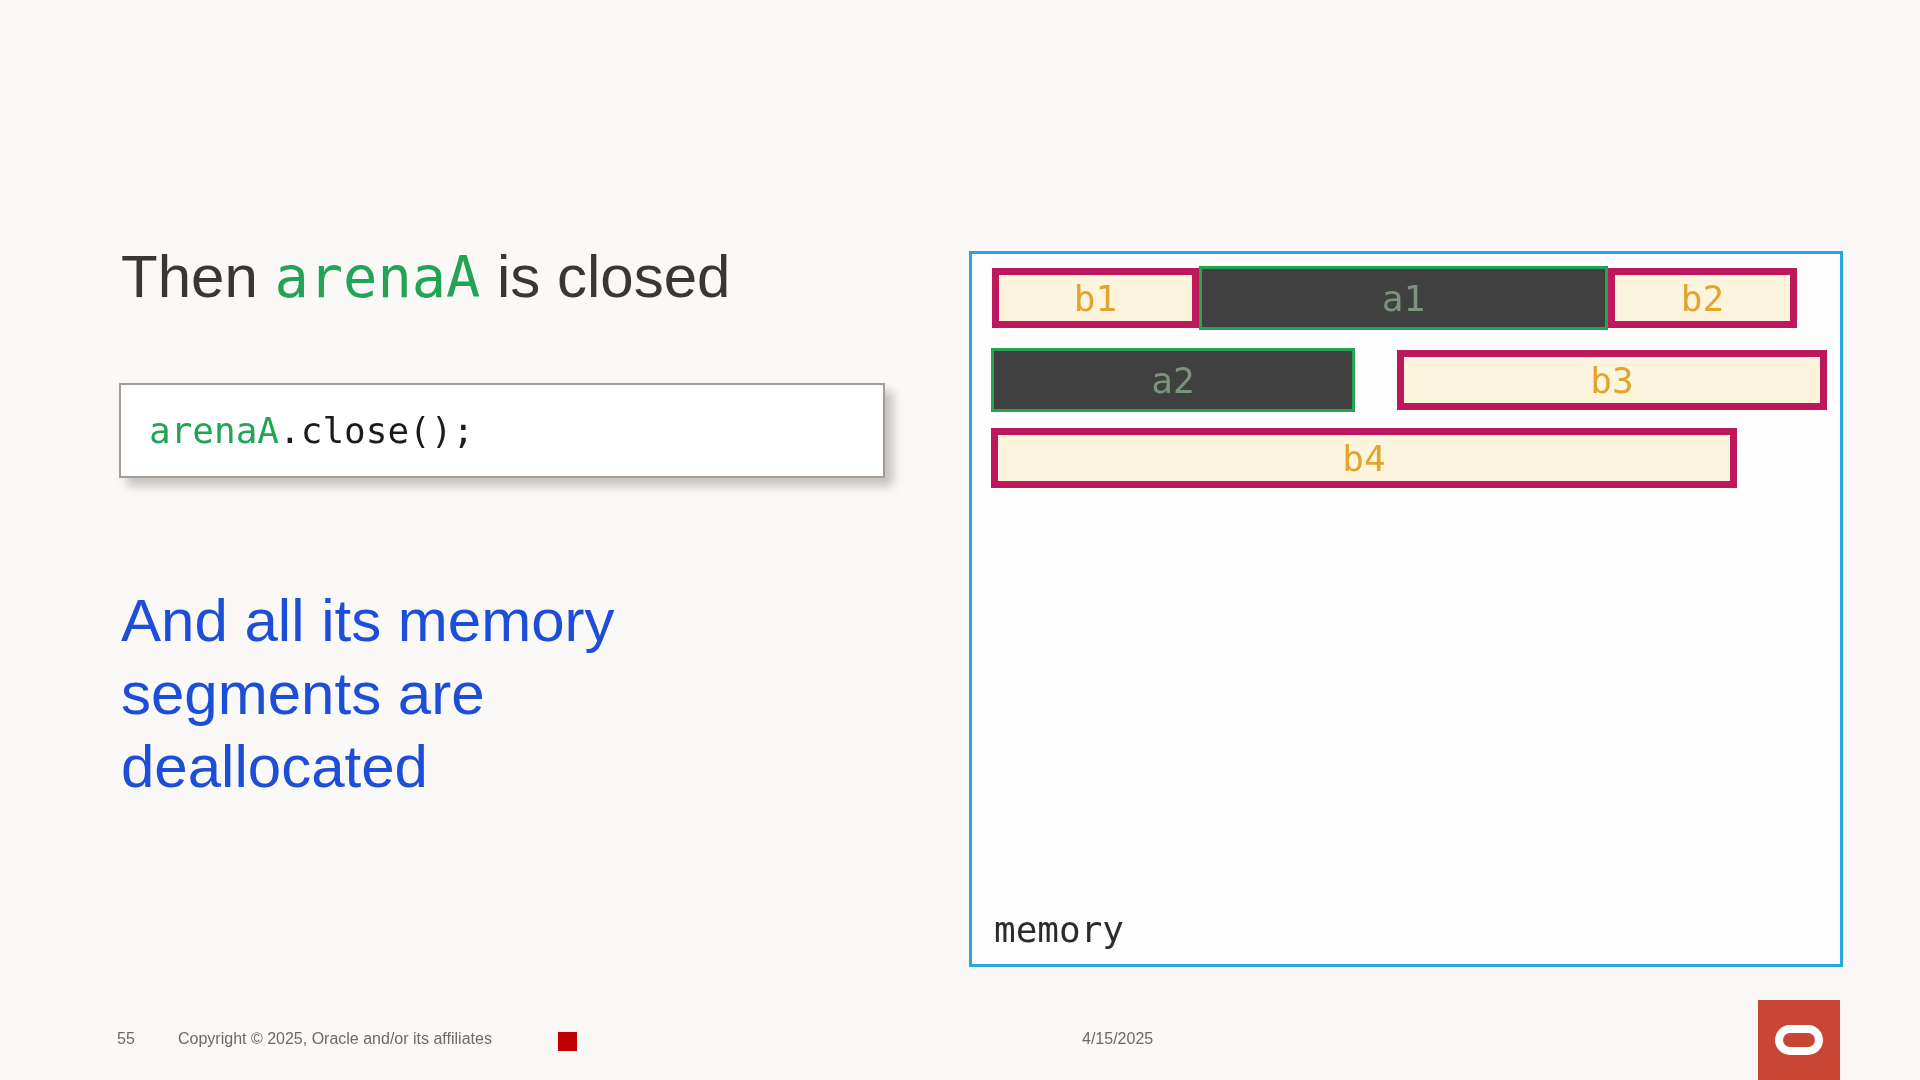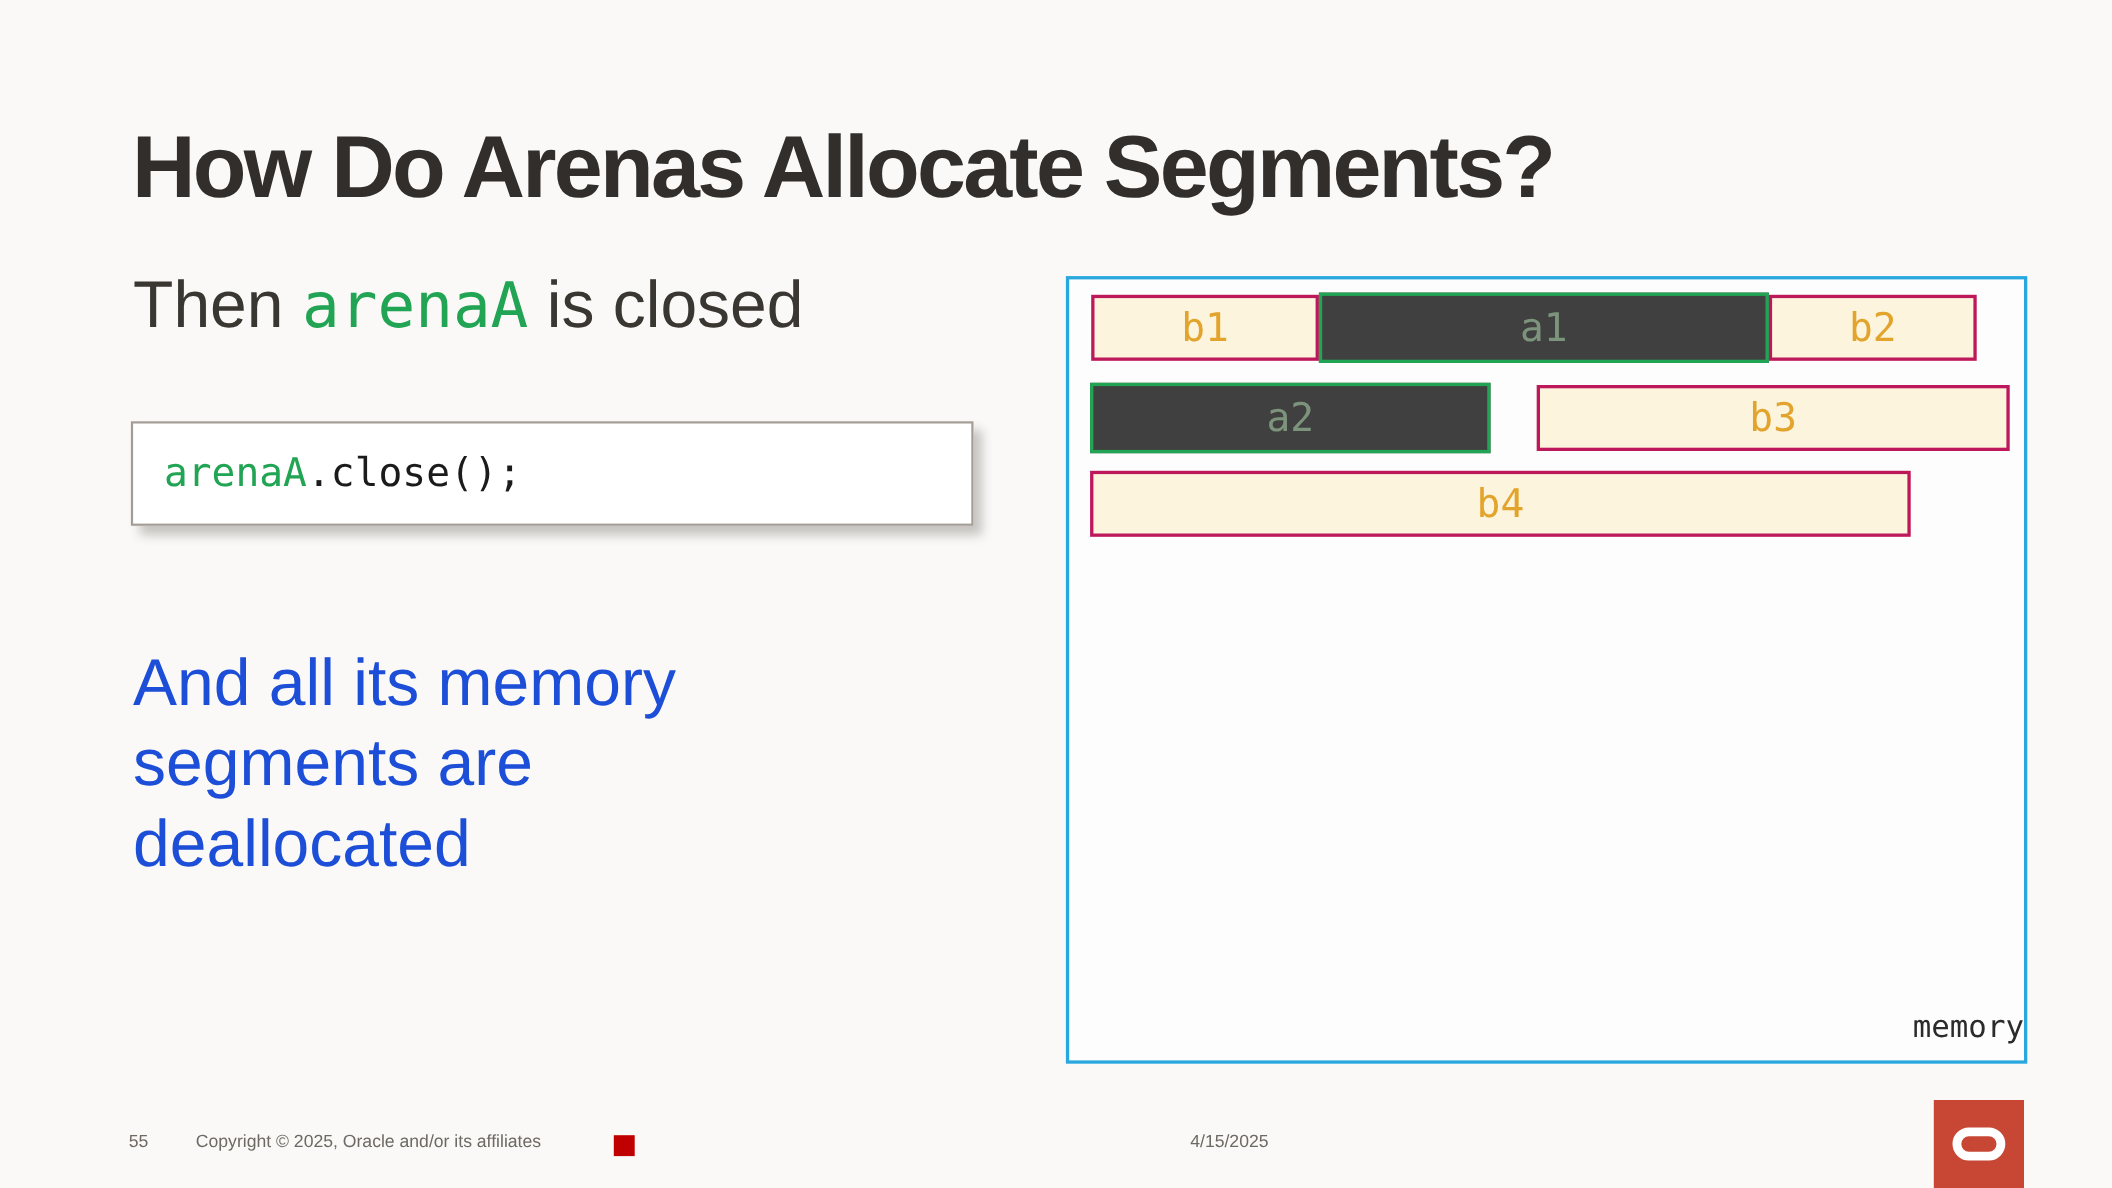--- a/index.html
+++ b/index.html
@@ -43,28 +43,28 @@
   .diagram{
     position:absolute;left:969px;top:251px;width:874px;height:716px;
     border:3px solid #29A8E0;box-sizing:border-box;background:#FDFDFD;
   }
   .segment{
     position:absolute;box-sizing:border-box;
     display:flex;align-items:center;justify-content:center;
     font-family:"DejaVu Sans Mono",monospace;font-size:36px;
   }
   .segment.buffer{
-    background:#FCF4DC;border:3px solid #be185d;color:#E2A42C;z-index:1;
+    background:#FCF4DC;border:7px solid #be185d;color:#E2A42C;z-index:1;
   }
   .segment.arena{
     background:#404040;border:3px solid #21A453;color:#7C937C;z-index:2;
   }
   .memory-label{
-    position:absolute;left:0;right:0;bottom:14px;text-align:right;
-    font-family:"DejaVu Sans Mono",monospace;font-size:28px;color:#2B2B2B;
+    position:absolute;left:0;right:0;bottom:14px;text-align:left;
+    font-family:"DejaVu Sans Mono",monospace;font-size:36px;color:#2B2B2B;padding-left:22px;
   }
 
   .footer-text{
     position:absolute;top:1030px;font-size:16px;color:#6F6963;white-space:nowrap;
   }
   .page-number{left:117px;}
   .copyright{left:178px;}
   .red-square{
     position:absolute;left:558px;top:1032px;width:19px;height:19px;
     background:#C00000;
@@ -77,21 +77,20 @@
   .oracle-o{
     width:48px;height:30px;border:8px solid #FFFFFF;border-radius:15px;
     box-sizing:border-box;
   }
 </style>
 </head>
 <body>
 
 <div class="slide">
 
-  <h1 class="title">How Do Arenas Allocate Segments?</h1>
 
   <div class="then-line">
     <span>Then </span><span class="code-inline">arenaA</span><span> is closed</span>
   </div>
 
   <div class="code-box">
     <span class="kw">arenaA</span><span>.close();</span>
   </div>
 
   <div class="paragraph">And all its memory segments are deallocated</div>

